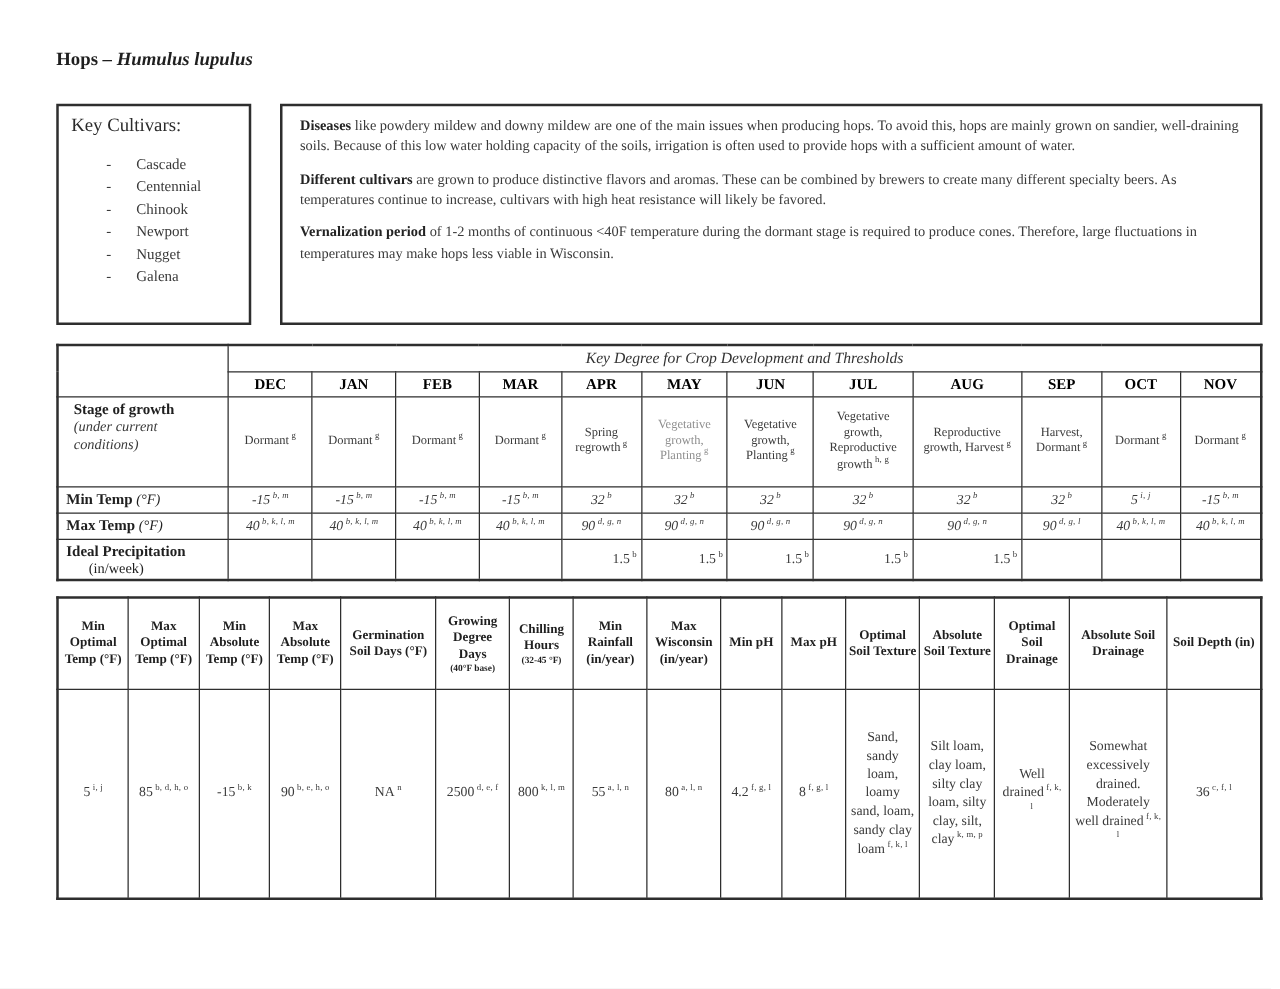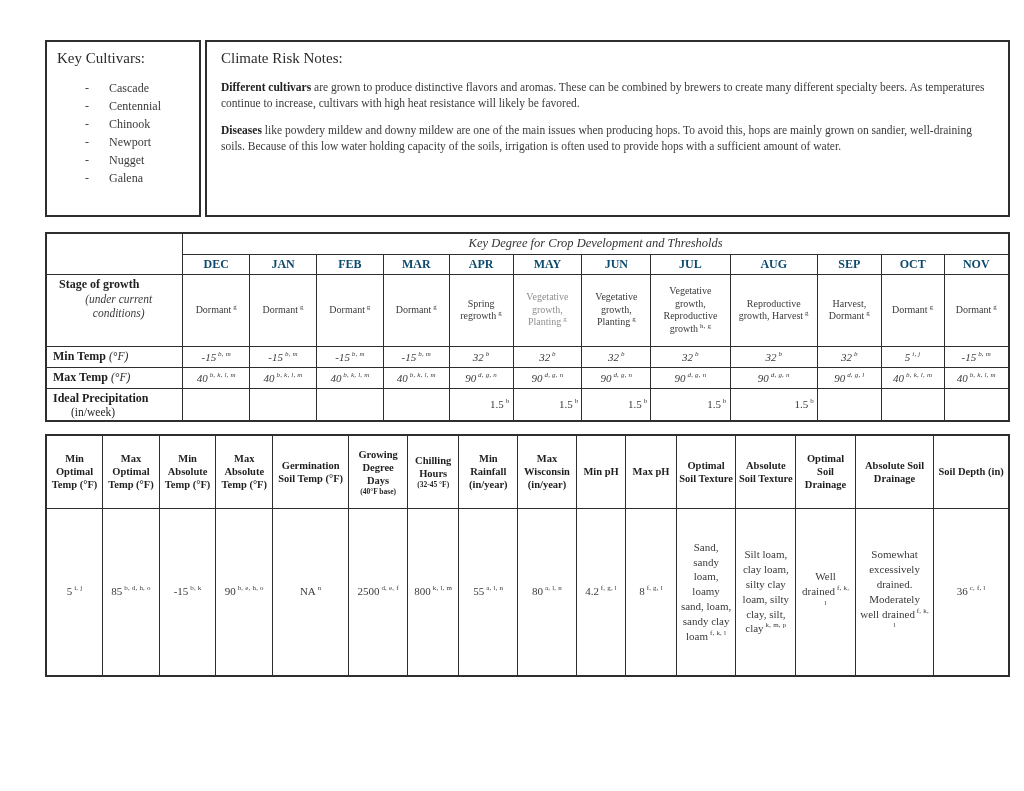--- a/index.html
+++ b/index.html
@@ -6,62 +6,63 @@
   .page{
     width:1024px;height:791px;background:#ffffff;position:relative;
     font-family:"Liberation Serif","DejaVu Serif",serif;color:#3a3a3a;
     overflow:hidden;
   }
   .content{position:absolute;left:45px;top:40px;width:965px;}
   
   .doc-title{font-size:15px;margin:0 0 26px 0;color:#1f1f1f;font-weight:bold;}
   .doc-title .sci{font-style:italic;font-weight:bold;}
   
-  .boxes{display:flex;gap:4px;height:177px;margin-bottom:15px;box-sizing:border-box;}
+  .boxes{display:flex;gap:23px;height:177px;margin-bottom:15px;box-sizing:border-box;}
   .box{border:2px solid #2e2e2e;box-sizing:border-box;background:#fff;}
   .cultivars-box{width:156px;padding:8px 10px;}
   .notes-box{flex:1;padding:8px 14px;}
   .box-title{font-size:15px;color:#2b2b2b;margin:0 0 12px 0;}
   .cv-item{display:flex;font-size:12px;line-height:18px;color:#3a3a3a;padding-left:28px;}
   .cv-dash{width:24px;flex:0 0 24px;}
   .note-p{font-size:11.5px;line-height:1.42;margin:0 0 10px 0;color:#3a3a3a;}
   .note-p b{color:#232323;}
   
   table.tbl{width:100%;border-collapse:collapse;table-layout:fixed;border:2px solid #2e2e2e;}
   table.tbl td,table.tbl th{border:1px solid #2e2e2e;text-align:center;vertical-align:middle;
     padding:1px 3px;font-weight:normal;box-sizing:border-box;overflow:hidden;}
   sup{font-size:7px;line-height:0;vertical-align:super;letter-spacing:0.2px;}
   .muted{color:#8f8f8f;}
   
   .months{margin-bottom:12px;font-size:11px;}
   .months .tbl-title{font-style:italic;font-size:12.5px;height:21px;color:#333;}
-  .months .month-h{font-weight:bold;font-size:12px;height:20px;color:#0c4a6e;}
+  .months .month-h{font-weight:bold;font-size:12px;height:20px;color:#000000;}
   .months .corner{background:#fff;}
   .months th.row-label{text-align:left;padding:2px 4px 2px 6px;font-size:12px;color:#1f1f1f;}
   .months th.row-label .lbl{font-weight:bold;}
   .months tr.row-stage td{height:72px;font-size:10px;line-height:1.25;}
   .months tr.row-stage th{vertical-align:top;padding-left:12px;}
-  .months tr.row-stage .note{display:block;font-style:italic;font-weight:normal;font-size:11.5px;line-height:1.3;color:#3a3a3a;text-align:center;}
+  .months tr.row-stage .note{display:block;font-style:italic;font-weight:normal;font-size:11.5px;line-height:1.3;color:#3a3a3a;}
   .months tr.row-min_temp td,.months tr.row-max_temp td{height:21px;font-size:11px;font-style:italic;}
   .months tr.row-min_temp .note,.months tr.row-max_temp .note{font-style:italic;font-weight:normal;font-size:11.5px;}
   .months tr.row-precip td{height:33px;font-size:11px;text-align:right;}
   .months tr.row-precip .note{display:block;font-weight:normal;font-size:11.5px;padding-left:18px;}
   
   .cs{font-size:11px;}
   .cs .section-h{font-style:italic;font-size:12.5px;height:20px;color:#333;}
   .cs th.col-h{height:73px;font-weight:bold;font-size:10.5px;line-height:1.25;color:#1f1f1f;padding:2px 2px;}
   .cs th.col-h .sub{display:block;font-size:7.5px;font-weight:bold;line-height:1.2;}
   .cs td.val{height:168px;font-size:11px;line-height:1.35;padding:2px 4px;}
 </style>
 </head>
 <body>
 
 <div class="page">
   <div class="content">
 
+    <h1 class="doc-title"><span>Hops – </span><span class="sci">Humulus lupulus</span></h1>
 
     <div class="boxes">
       <div class="box cultivars-box">
         <div class="box-title">Key Cultivars:</div>
         <div>
             <div class="cv-item">
               <span class="cv-dash">-</span>
               <span>Cascade</span>
             </div>
             <div class="cv-item">
@@ -80,24 +81,24 @@
               <span class="cv-dash">-</span>
               <span>Nugget</span>
             </div>
             <div class="cv-item">
               <span class="cv-dash">-</span>
               <span>Galena</span>
             </div>
           </div>
       </div>
       <div class="box notes-box">
-        <div class="box-title">Climate Risk Notes:</div>
         <div>
+            <p class="note-p"><b>Diseases</b><span> like powdery mildew and downy mildew are one of the main issues when producing hops. To avoid this, hops are mainly grown on sandier, well-draining soils. Because of this low water holding capacity of the soils, irrigation is often used to provide hops with a sufficient amount of water.</span></p>
             <p class="note-p"><b>Different cultivars</b><span> are grown to produce distinctive flavors and aromas. These can be combined by brewers to create many different specialty beers. As temperatures continue to increase, cultivars with high heat resistance will likely be favored.</span></p>
-            <p class="note-p"><b>Diseases</b><span> like powdery mildew and downy mildew are one of the main issues when producing hops. To avoid this, hops are mainly grown on sandier, well-draining soils. Because of this low water holding capacity of the soils, irrigation is often used to provide hops with a sufficient amount of water.</span></p>
+            <p class="note-p"><b>Vernalization period</b><span> of 1-2 months of continuous &lt;40F temperature during the dormant stage is required to produce cones. Therefore, large fluctuations in temperatures may make hops less viable in Wisconsin.</span></p>
           </div>
       </div>
     </div>
 
     <table class="tbl months">
       <colgroup>
         <col style="width:133px">
           <col style="width:65px">
           <col style="width:65px">
         <col style="width:65px">
@@ -213,21 +214,21 @@
           <col style="width:58px">
           <col style="width:76px">
         <col style="width:73px">
       </colgroup>
     <thead>
           <tr>
             <th class="col-h"><span>Min Optimal Temp (°F)</span></th>
             <th class="col-h"><span>Max Optimal Temp (°F)</span></th>
             <th class="col-h"><span>Min Absolute Temp (°F)</span></th>
             <th class="col-h"><span>Max Absolute Temp (°F)</span></th>
-            <th class="col-h"><span>Germination Soil Temp (°F)</span></th>
+            <th class="col-h"><span>Germination Soil Days (°F)</span></th>
             <th class="col-h"><span>Growing Degree Days</span><span class="sub">(40°F base)</span></th>
             <th class="col-h"><span>Chilling Hours</span><span class="sub">(32-45 °F)</span></th>
             <th class="col-h"><span>Min Rainfall (in/year)</span></th>
             <th class="col-h"><span>Max Wisconsin (in/year)</span></th>
             <th class="col-h"><span>Min pH</span></th>
             <th class="col-h"><span>Max pH</span></th>
             <th class="col-h"><span>Optimal Soil Texture</span></th>
             <th class="col-h"><span>Absolute Soil Texture</span></th>
             <th class="col-h"><span>Optimal Soil Drainage</span></th>
             <th class="col-h"><span>Absolute Soil Drainage</span></th>

